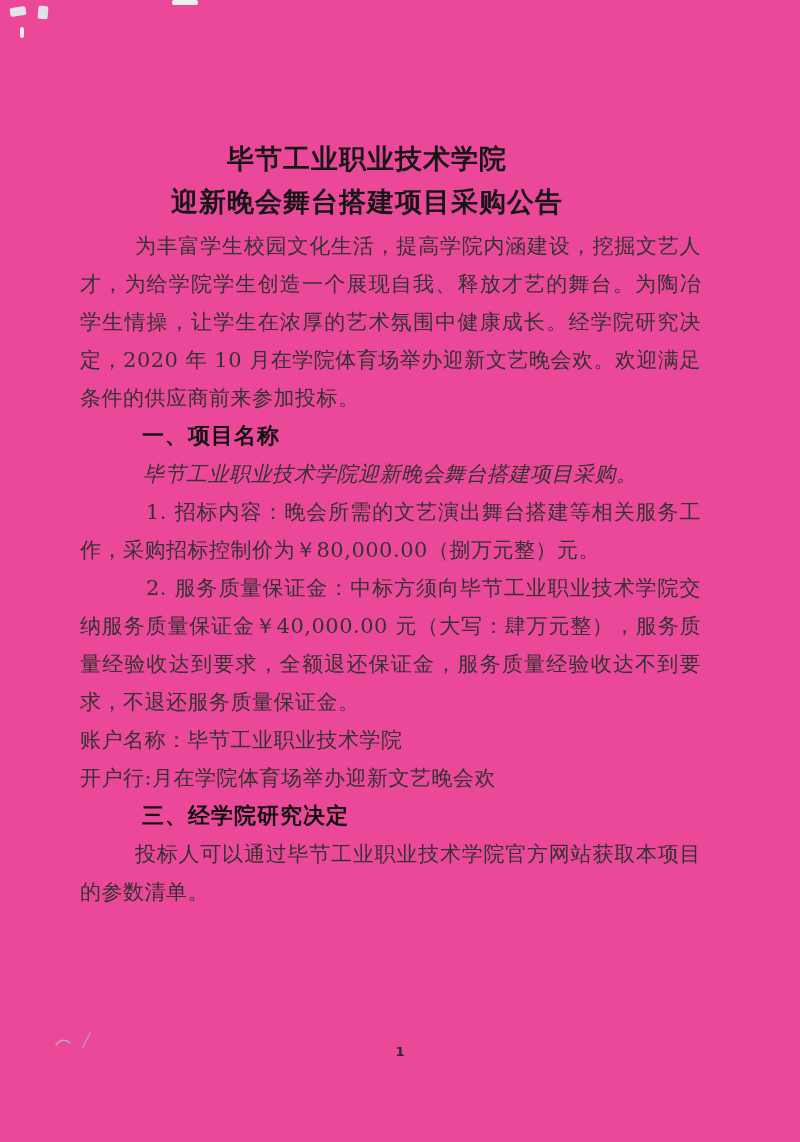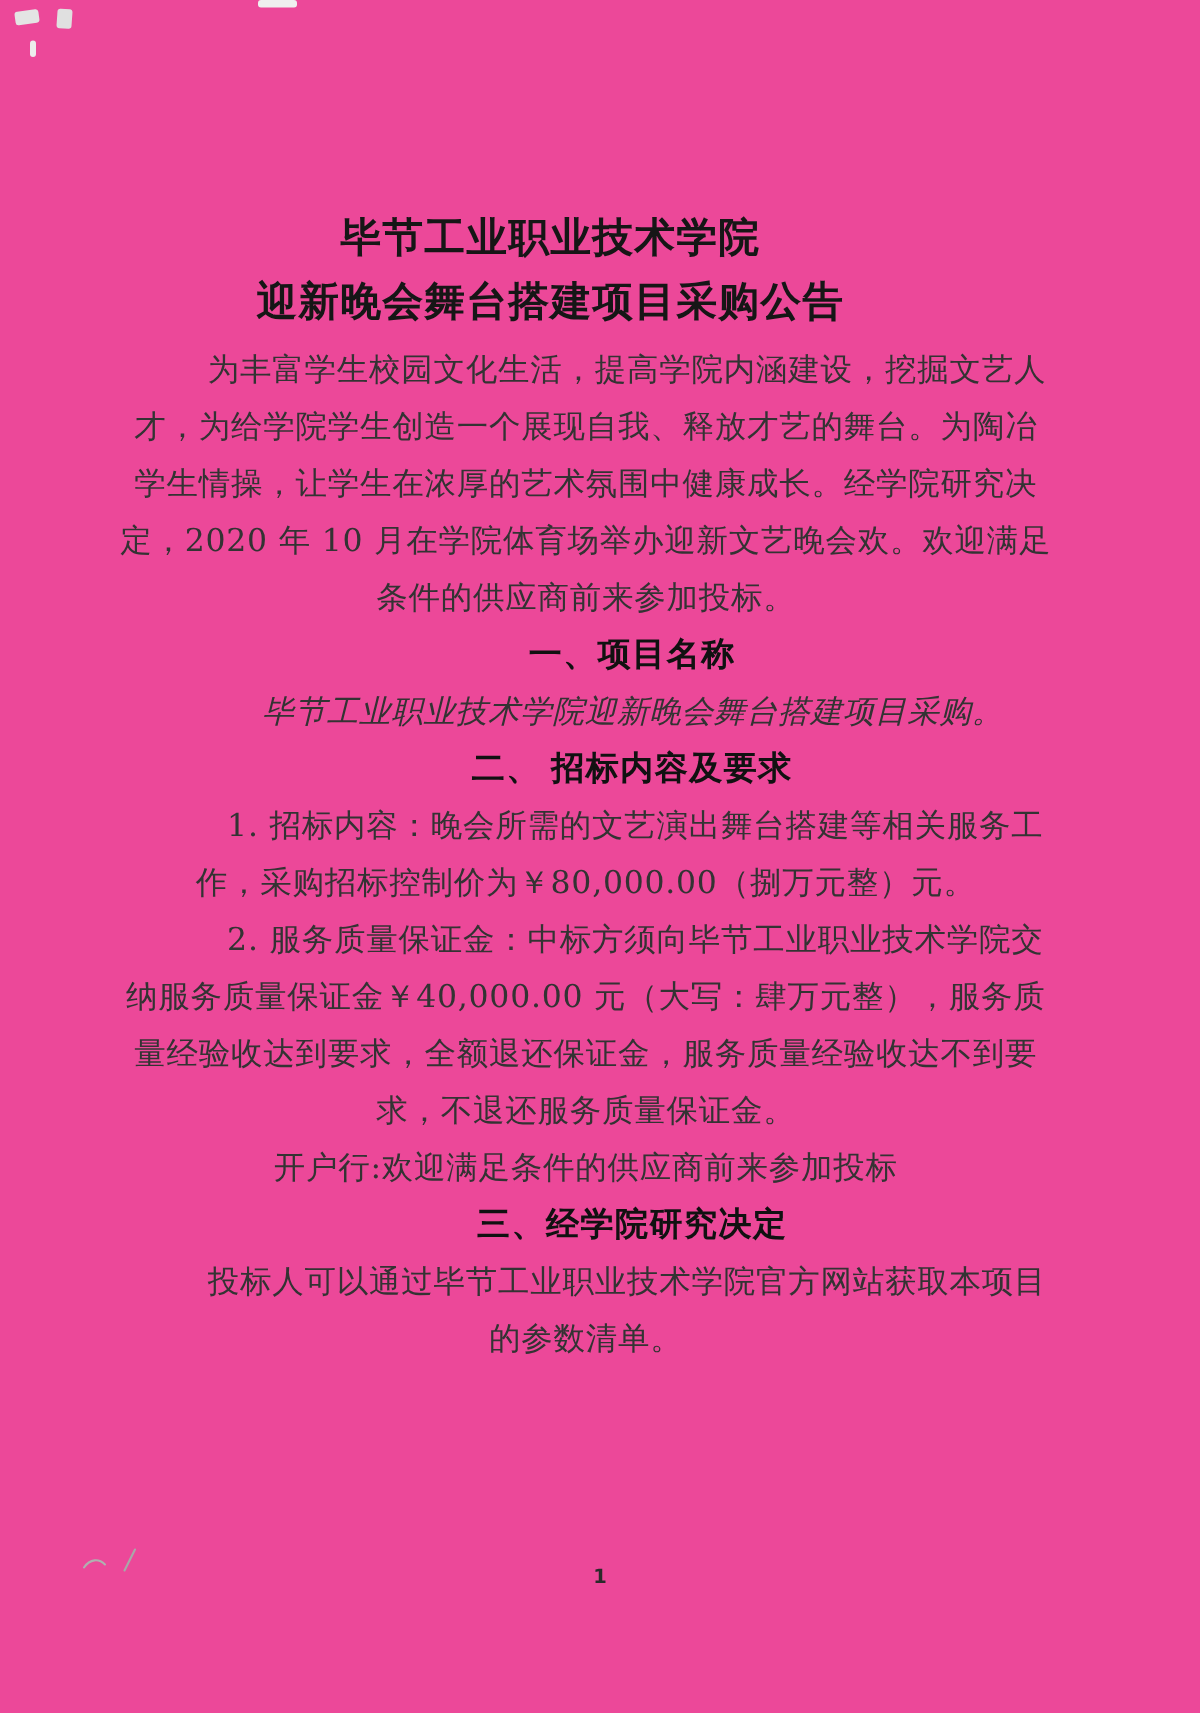--- a/index.html
+++ b/index.html
@@ -45,21 +45,20 @@
     left: 80px;
     top: 227px;
     width: 621px;
     font-size: 21px;
     line-height: 38px;
     letter-spacing: 0.5px;
   }
   .content p, .content h2 {
     margin: 0;
     padding: 0;
-    text-align: center;
   }
   .body {
     text-align: justify;
     color: #333333;
   }
   .indent-a { text-indent: 55px; }  
   .indent-b { text-indent: 63px; font-style: italic; }  
   .indent-c { text-indent: 66px; }  
   .acct     { margin-left: 67px; text-align: left; }
   .sec {
@@ -105,24 +104,24 @@
     <div>毕节工业职业技术学院</div>
     <div>迎新晚会舞台搭建项目采购公告</div>
   </div>
 
   <div class="content">
     <p class="body indent-a">为丰富学生校园文化生活，提高学院内涵建设，挖掘文艺人才，为给学院学生创造一个展现自我、释放才艺的舞台。为陶冶学生情操，让学生在浓厚的艺术氛围中健康成长。经学院研究决定，2020 年 10 月在学院体育场举办迎新文艺晚会欢。欢迎满足条件的供应商前来参加投标。</p>
 
     <h2 class="sec">一、项目名称</h2>
     <p class="body indent-b">毕节工业职业技术学院迎新晚会舞台搭建项目采购。</p>
 
-    <h2 class="sec">二、 招标内容及要求</h2>
     <p class="body indent-c">1. 招标内容：晚会所需的文艺演出舞台搭建等相关服务工作，采购招标控制价为￥80,000.00（捌万元整）元。</p>
     <p class="body indent-c">2. 服务质量保证金：中标方须向毕节工业职业技术学院交纳服务质量保证金￥40,000.00 元（大写：肆万元整），服务质量经验收达到要求，全额退还保证金，服务质量经验收达不到要求，不退还服务质量保证金。</p>
-    <p class="body acct">开户行:欢迎满足条件的供应商前来参加投标</p>
+    <p class="body acct">账户名称：毕节工业职业技术学院</p>
+    <p class="body acct">开户行:月在学院体育场举办迎新文艺晚会欢</p>
 
     <h2 class="sec">三、经学院研究决定</h2>
     <p class="body indent-a">投标人可以通过毕节工业职业技术学院官方网站获取本项目的参数清单。</p>
   </div>
 
   <svg class="handwriting" viewBox="0 0 44 24">
     <path d="M4 15 C 8 9, 14 9, 18 13" fill="none" stroke="#b0b0b0" stroke-width="1.4" stroke-linecap="round"></path>
     <path d="M31 17 L 38 3" fill="none" stroke="#a8a8a8" stroke-width="1.4" stroke-linecap="round"></path>
   </svg>
 

